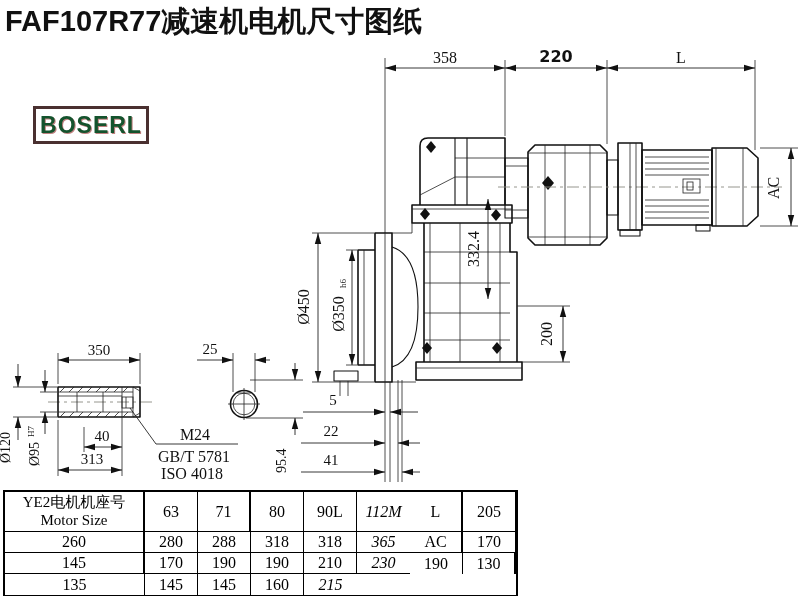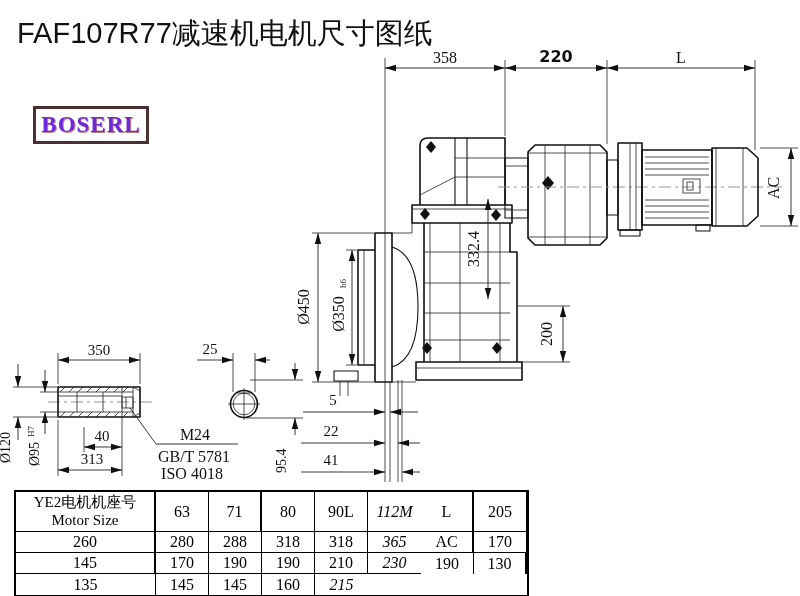--- a/index.html
+++ b/index.html
@@ -1,48 +1,48 @@
 <!DOCTYPE html>
 <html><head>
 <meta charset="utf-8">
 <style>
   html,body{margin:0;padding:0;}
   body{
     width:800px;height:596px;position:relative;background:#ffffff;
     font-family:"Liberation Sans",sans-serif;overflow:hidden;
   }
   .page-title{
-    position:absolute;left:5px;top:2px;margin:12px;
-    font-size:29px;font-weight:normal;color:#111;letter-spacing:0px;
+    position:absolute;left:5px;top:2px;margin:0;
+    font-size:29px;font-weight:bold;color:#111;letter-spacing:0px;
     font-family:"Liberation Sans",sans-serif;
   }
   .logo-box{
     position:absolute;left:33px;top:106px;width:110px;height:32px;
     border:3px solid #4a3030;background:#fff;
     display:flex;align-items:center;justify-content:center;
   }
   .logo-text{
-    font-family:Liberation Serif, serif;font-weight:bold;font-size:23px;
-    color:#6d28d9;letter-spacing:1px;text-shadow:1px 1px 0 #c08080;
+    font-family:Liberation Sans, sans-serif;font-weight:bold;font-size:23px;
+    color:#14532d;letter-spacing:1px;text-shadow:1px 1px 0 #c08080;
   }
   svg.drawing{position:absolute;left:0;top:0;}
   svg .t{stroke:#111;stroke-width:1.6;fill:none;stroke-linejoin:round;}
   svg .m{stroke:#111;stroke-width:1.1;fill:none;stroke-linejoin:round;}
   svg .thin{stroke:#222;stroke-width:0.8;fill:none;}
   svg .dim{stroke:#222;stroke-width:0.9;fill:none;}
   svg .center{stroke:#8a8a82;stroke-width:0.9;fill:none;stroke-dasharray:12 4 3 4;}
   svg text{fill:#111;font-family:"Liberation Serif",serif;}
   svg text.d{font-size:16px;}
   svg text.d15{font-size:15px;}
   svg text.d14{font-size:14px;}
   svg text.sup{font-size:9px;}
   svg text.bold{font-family:"DejaVu Sans",sans-serif;font-weight:bold;font-size:16px;}
   
   .dim-table{
-    position:absolute;left:14px;top:490px;
+    position:absolute;left:3px;top:490px;
     display:grid;grid-template-columns:140px repeat(7,53px);
     grid-template-rows:40px 21px 21px 21px;
     border:2px solid #000;background:#fff;
     font-family:"Liberation Serif",serif;font-size:16px;color:#000;
   }
   .dim-table .c{
     border-right:1px solid #000;border-bottom:1px solid #000;
     display:flex;align-items:center;justify-content:center;text-align:center;
   }
   .dim-table .c.last-col{border-right:none;font-style:italic;}

